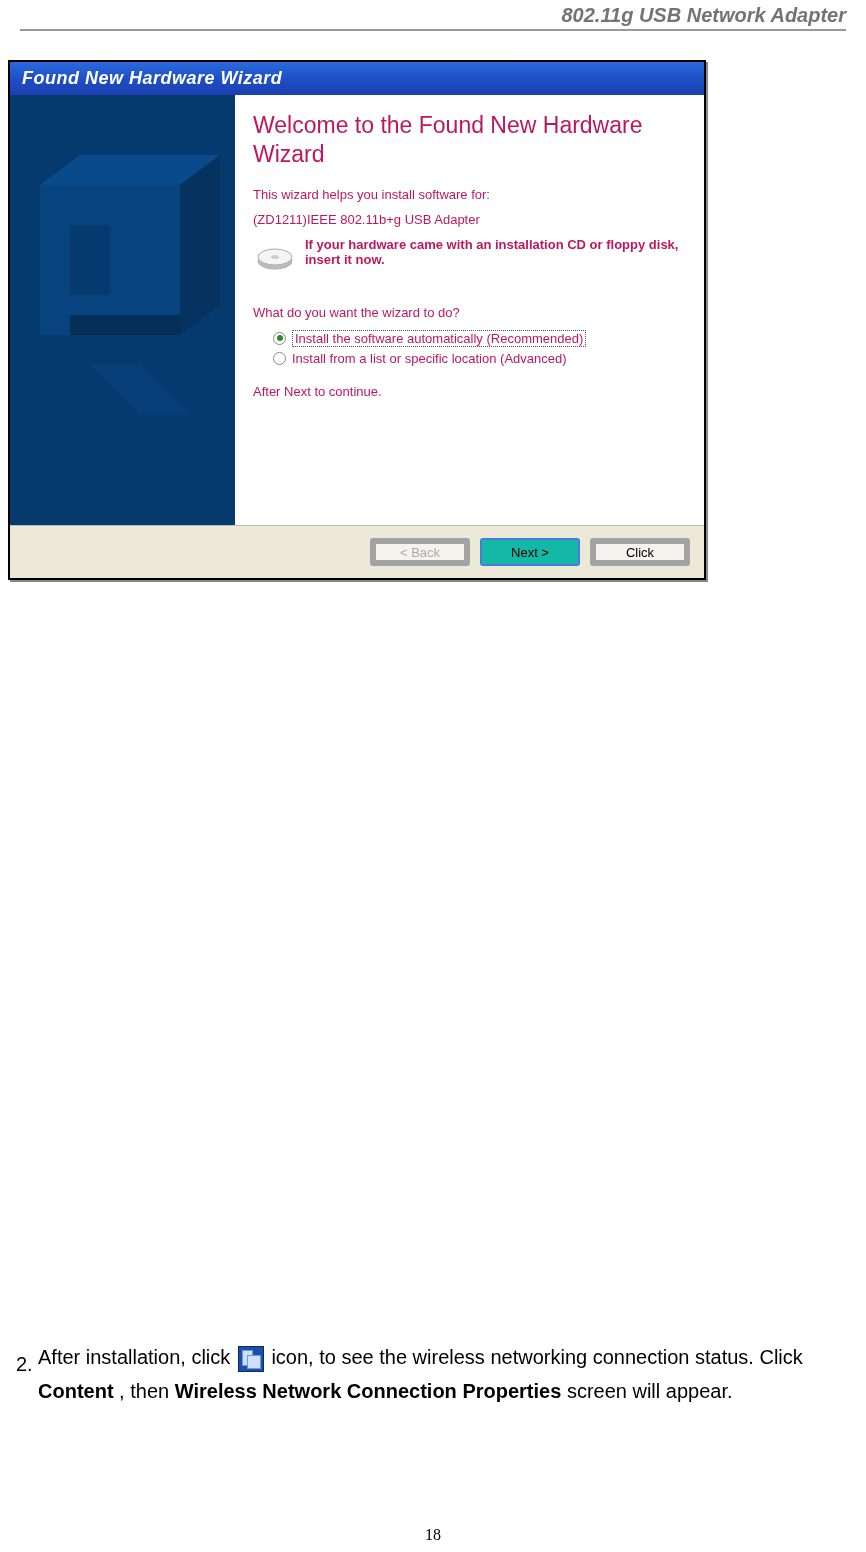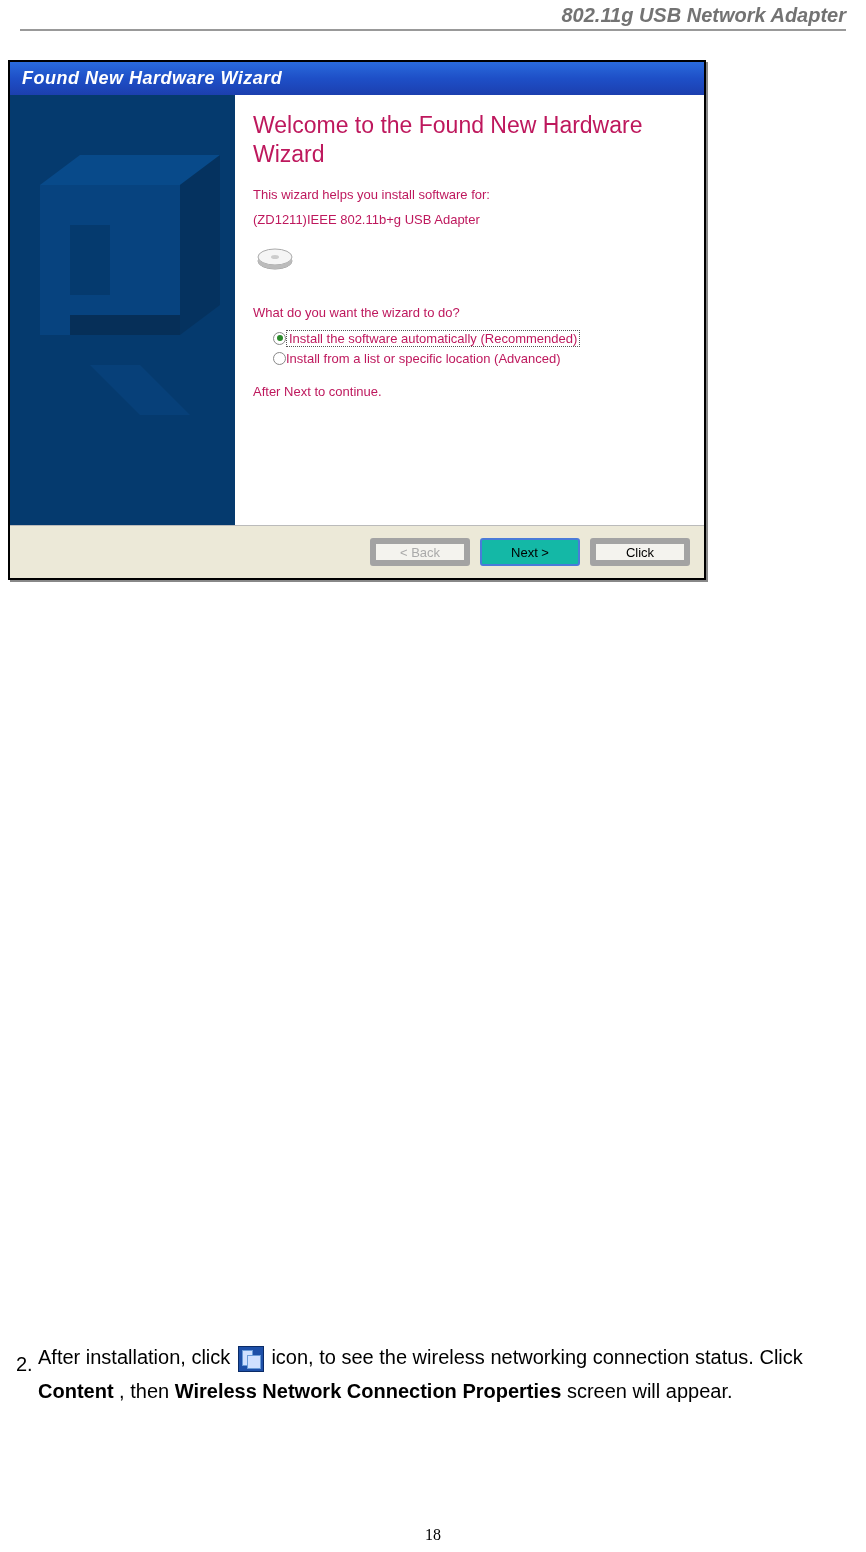--- a/index.html
+++ b/index.html
@@ -82,20 +82,21 @@
     font-weight: bold;
   }
   .cd-icon {
     width: 44px; height: 44px; flex-shrink:0;
     display:flex;align-items:center;justify-content:center;
   }
   .radios { margin: 6px 0 18px 20px; }
   .radio-row {
     display: flex;
     align-items: center;
+    gap: 6px;
     margin-bottom: 4px;
     font-size: 13px;
   }
   .radio {
     width: 13px; height: 13px; border-radius: 50%;
     border: 1px solid #888; background: #fff;
     display: inline-flex; align-items:center; justify-content:center;
     flex-shrink:0;
   }
   .radio.checked::after{
@@ -201,20 +202,21 @@
       <p class="devname">(ZD1211)IEEE 802.11b+g USB Adapter</p>
       <div class="cd-row">
         <div class="cd-icon">
           <svg viewBox="0 0 44 44">
               <ellipse cx="22" cy="24" rx="17" ry="8" fill="#ddd" stroke="#999"></ellipse>
               <ellipse cx="22" cy="20" rx="17" ry="8" fill="#f5f5f5" stroke="#aaa"></ellipse>
               <ellipse cx="22" cy="20" rx="4" ry="2" fill="#ccc"></ellipse>
               <path d="M5 20 a17 8 0 0 0 34 0 v4 a17 8 0 0 1 -34 0 z" fill="#bbb"></path>
             </svg>
         </div>
+        <div>If your hardware came with an installation CD or floppy disk, insert it now.</div>
       </div>
       <p>What do you want the wizard to do?</p>
       <div class="radios">
         <div class="radio-row">
           <span class="radio checked"></span>
           <span class="radio-label focused">Install the software automatically (Recommended)</span>
         </div>
         <div class="radio-row">
           <span class="radio"></span>
           <span class="radio-label">Install from a list or specific location (Advanced)</span>

